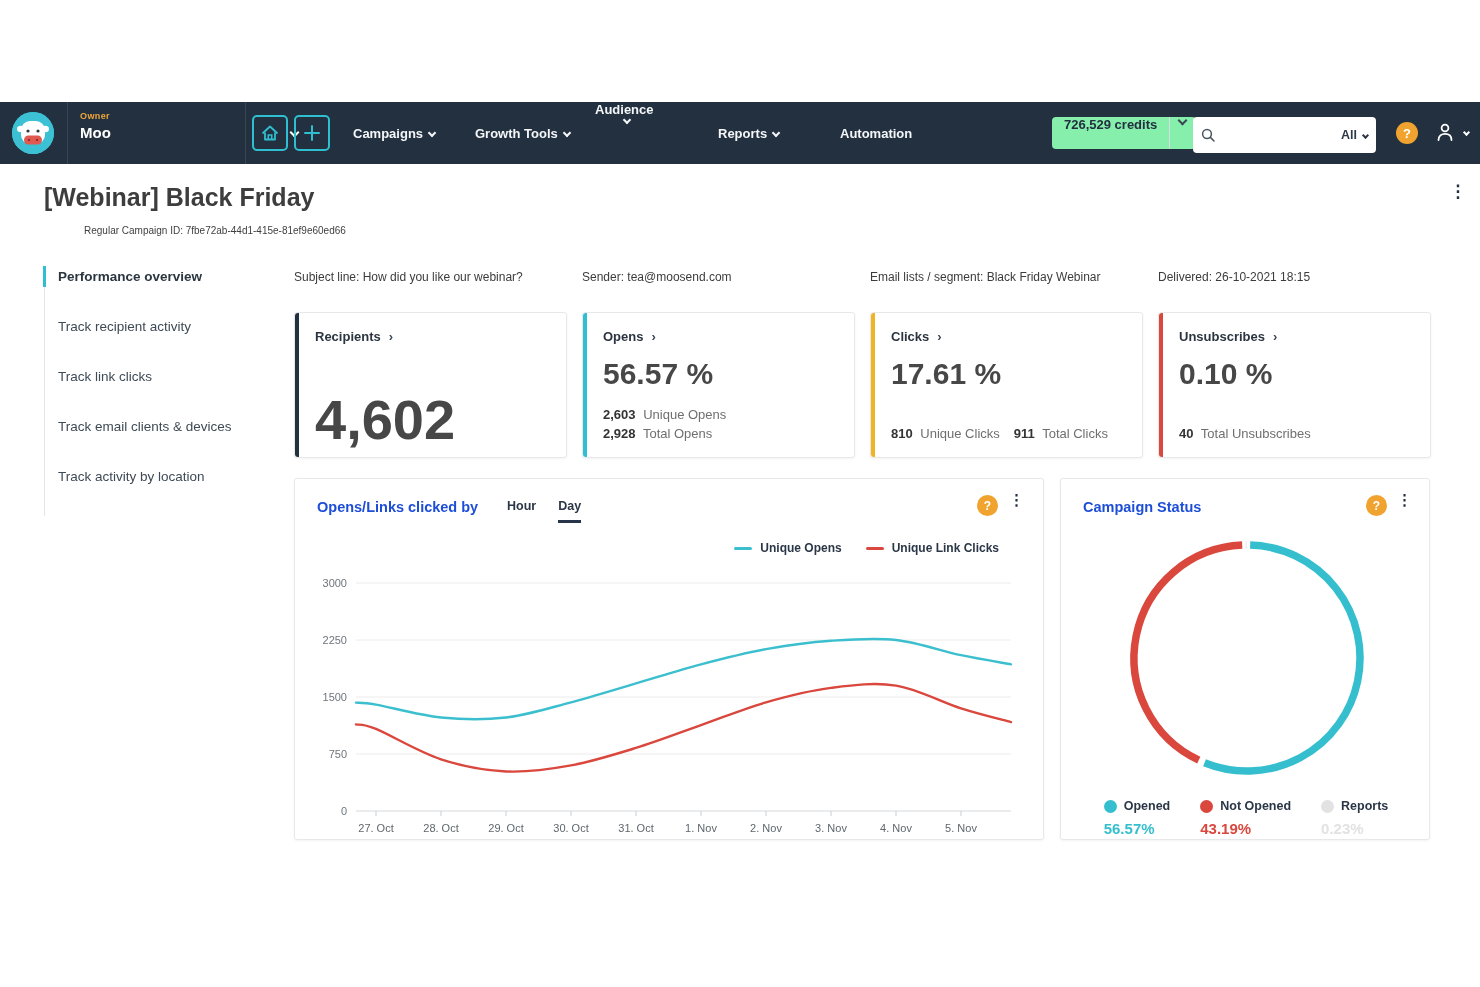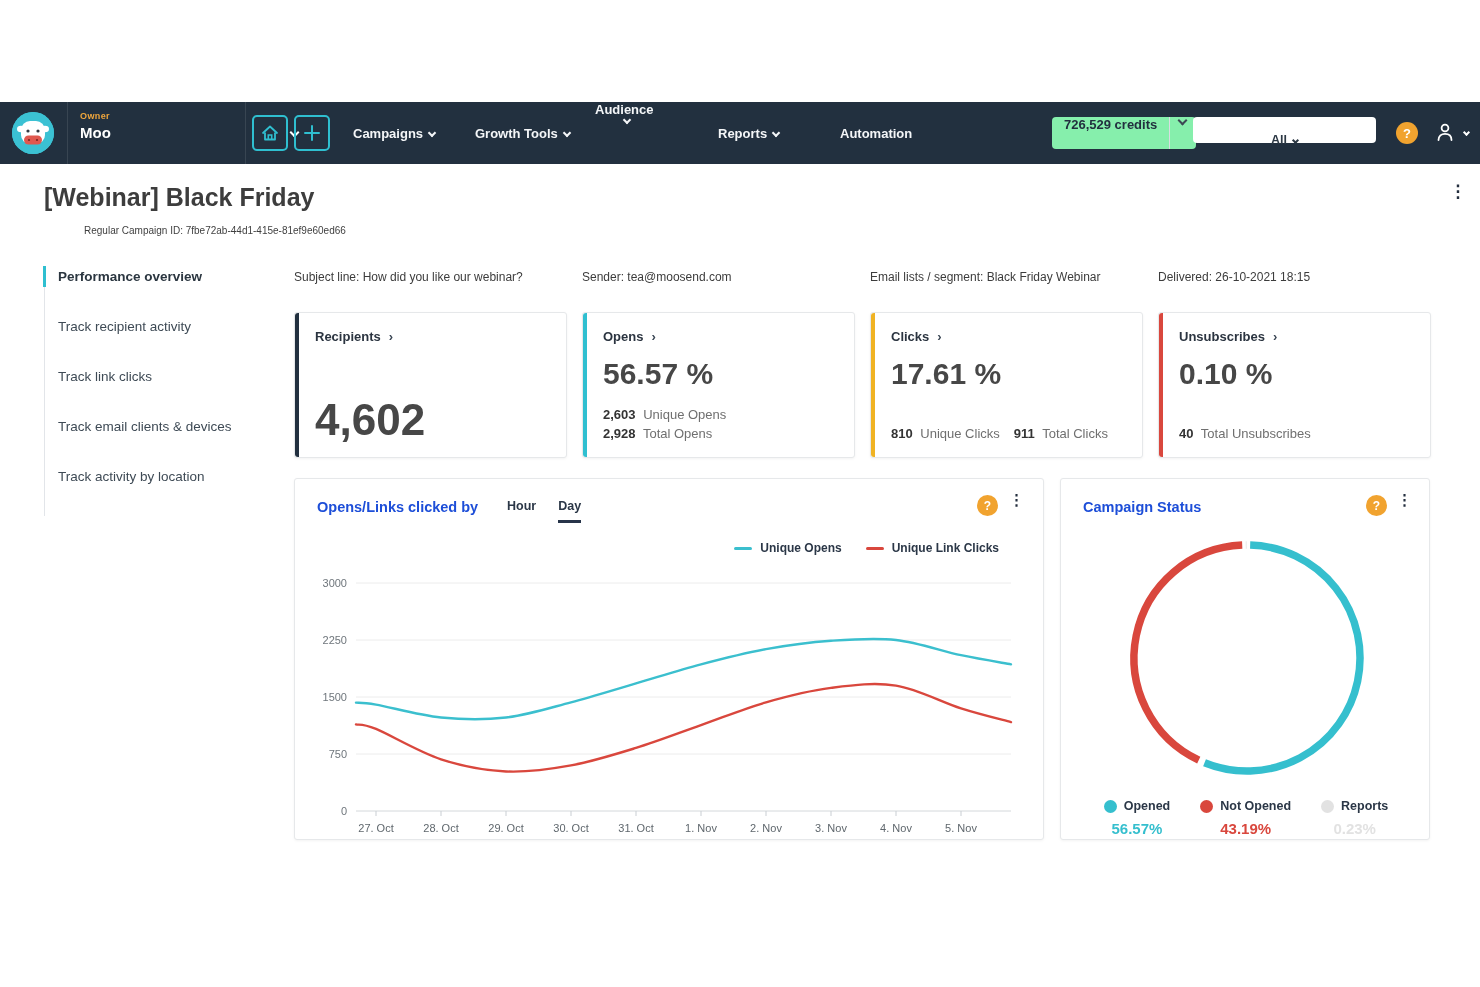--- a/index.html
+++ b/index.html
@@ -16,21 +16,21 @@
   .account .chev{position:absolute;right:-18px;top:18px;color:#fff;}
   .chev{display:inline-block;width:7px;height:7px;border-right:2px solid currentColor;border-bottom:2px solid currentColor;transform:rotate(45deg);margin-left:6px;vertical-align:2px;}
   .sq-btn{position:absolute;top:13px;width:36px;height:36px;background:transparent;border:2px solid #2fbfd0;border-radius:5px;color:#2fbfd0;display:flex;align-items:center;justify-content:center;cursor:pointer;padding:0;}
   .nav-menu{position:absolute;left:0;top:0;height:72px;width:1000px;}
   .nav-item{position:absolute;top:0;height:62px;display:flex;align-items:center;color:#f4f6f8;font-size:13px;font-weight:bold;cursor:pointer;white-space:nowrap;}
   .nav-item .chev{width:6px;height:6px;}
   .credits{position:absolute;left:1052px;top:15px;height:32px;background:#86efac;border-radius:4px;display:flex;align-items:flex-start;font-size:13px;font-weight:bold;color:#22303f;cursor:pointer;}
   .credits .txt{padding:0 12px;}
   .credits .cdiv{width:1px;height:32px;background:#d9dde1;}
   .credits .chev{color:#3c4854;margin:0 10px 0 9px;}
-  .searchbox{position:absolute;left:1193px;top:15px;width:183px;height:26px;background:#ffffff;border-radius:4px;display:flex;align-items:center;padding:0 8px;flex-direction:column;}
+  .searchbox{position:absolute;left:1193px;top:15px;width:183px;height:36px;background:#ffffff;border-radius:4px;display:flex;align-items:center;padding:0 8px;}
   .searchbox input{flex:1;min-width:10px;border:none;outline:none;font-size:12px;margin-left:6px;color:#333;}
   .search-scope{display:flex;align-items:center;font-size:12.5px;font-weight:bold;color:#2c3844;cursor:pointer;}
   .search-scope .chev{width:5px;height:5px;color:#2c3844;}
   .help-badge{position:absolute;left:1396px;top:121px;width:22px;height:22px;border-radius:50%;background:#f1a32f;color:#fff;font-size:13px;font-weight:bold;display:flex;align-items:center;justify-content:center;cursor:pointer;}
   .help-badge.in-nav{left:1396px;top:20px;}
   .user-menu{position:absolute;left:1434px;top:18px;display:flex;align-items:center;color:#fff;cursor:pointer;}
   .user-menu .chev{width:5px;height:5px;margin-left:8px;}
 
   
   .page-title{position:absolute;left:44px;top:183px;margin:0;font-size:25px;font-weight:bold;color:#3d3d3d;}
@@ -44,21 +44,21 @@
 
   
   .meta span{position:absolute;top:270px;font-size:12px;color:#3c3c3c;white-space:nowrap;}
 
   
   .stat-card{position:absolute;top:312px;width:273px;height:146px;background:#fff;border:1px solid #e6e8ea;border-radius:3px;box-shadow:0 1px 3px rgba(0,0,0,0.05);display:flex;flex-direction:column;padding:16px 20px 14px 20px;}
   .stat-card .accent{position:absolute;left:0;top:0;width:4px;height:100%;border-radius:3px 0 0 3px;}
   .stat-title{font-size:13px;font-weight:bold;color:#2b3440;cursor:pointer;}
   .stat-title .arr{font-size:13px;font-weight:bold;color:#3a4654;margin-left:8px;}
   .stat-value{font-weight:bold;color:#474747;}
-  .stat-value.big{font-size:44px;margin-top:auto;line-height:46px;}
+  .stat-value.big{font-size:56px;margin-top:auto;line-height:46px;}
   .stat-value.pct{font-size:30px;margin-top:14px;line-height:32px;}
   .stat-details{margin-top:auto;}
   .detail-line{font-size:13px;color:#6f6f6f;line-height:19px;white-space:nowrap;}
   .detail-line b{color:#333;margin-right:4px;}
   .detail-line .pair + .pair{margin-left:14px;}
 
   
   .card{position:absolute;background:#fff;border:1px solid #e6e8ea;border-radius:3px;box-shadow:0 1px 3px rgba(0,0,0,0.05);}
   .chart-card{left:294px;top:478px;width:750px;height:362px;}
   .donut-card{left:1060px;top:478px;width:370px;height:362px;}
@@ -67,21 +67,21 @@
   .card .help{position:absolute;top:16px;width:21px;height:21px;border-radius:50%;background:#f1a32f;color:#fff;font-size:12px;font-weight:bold;display:flex;align-items:center;justify-content:center;cursor:pointer;}
   .chart-card .help{left:682px;} .chart-card .kebab{left:714px;}
   .donut-card .help{left:305px;} .donut-card .kebab{left:336px;}
   .tabs{position:absolute;left:212px;top:20px;display:flex;gap:22px;}
   .tab{font-size:12.5px;font-weight:bold;color:#2b3747;cursor:pointer;padding-bottom:7px;border-bottom:3px solid transparent;}
   .tab.active{border-bottom-color:#273449;}
   .line-legend{position:absolute;right:44px;top:62px;display:flex;gap:24px;}
   .line-legend .item{display:flex;align-items:center;font-size:12px;font-weight:bold;color:#2b3747;cursor:pointer;}
   .line-legend .dash{width:18px;height:3px;border-radius:2px;margin-right:8px;}
   .donut-legend{position:absolute;left:0;top:320px;width:370px;display:flex;justify-content:center;gap:30px;}
-  .donut-legend .col{text-align:center;}
+  .donut-legend .col{}
   .donut-legend .lab{display:flex;align-items:center;font-size:12.5px;font-weight:bold;color:#2b3747;}
   .donut-legend .dot{width:13px;height:13px;border-radius:50%;margin-right:7px;}
   .donut-legend .val{margin-top:7px;font-size:15px;font-weight:bold;}
 </style>
 </head>
 <body>
 
 <div class="screen">
 
   <header class="navbar">

